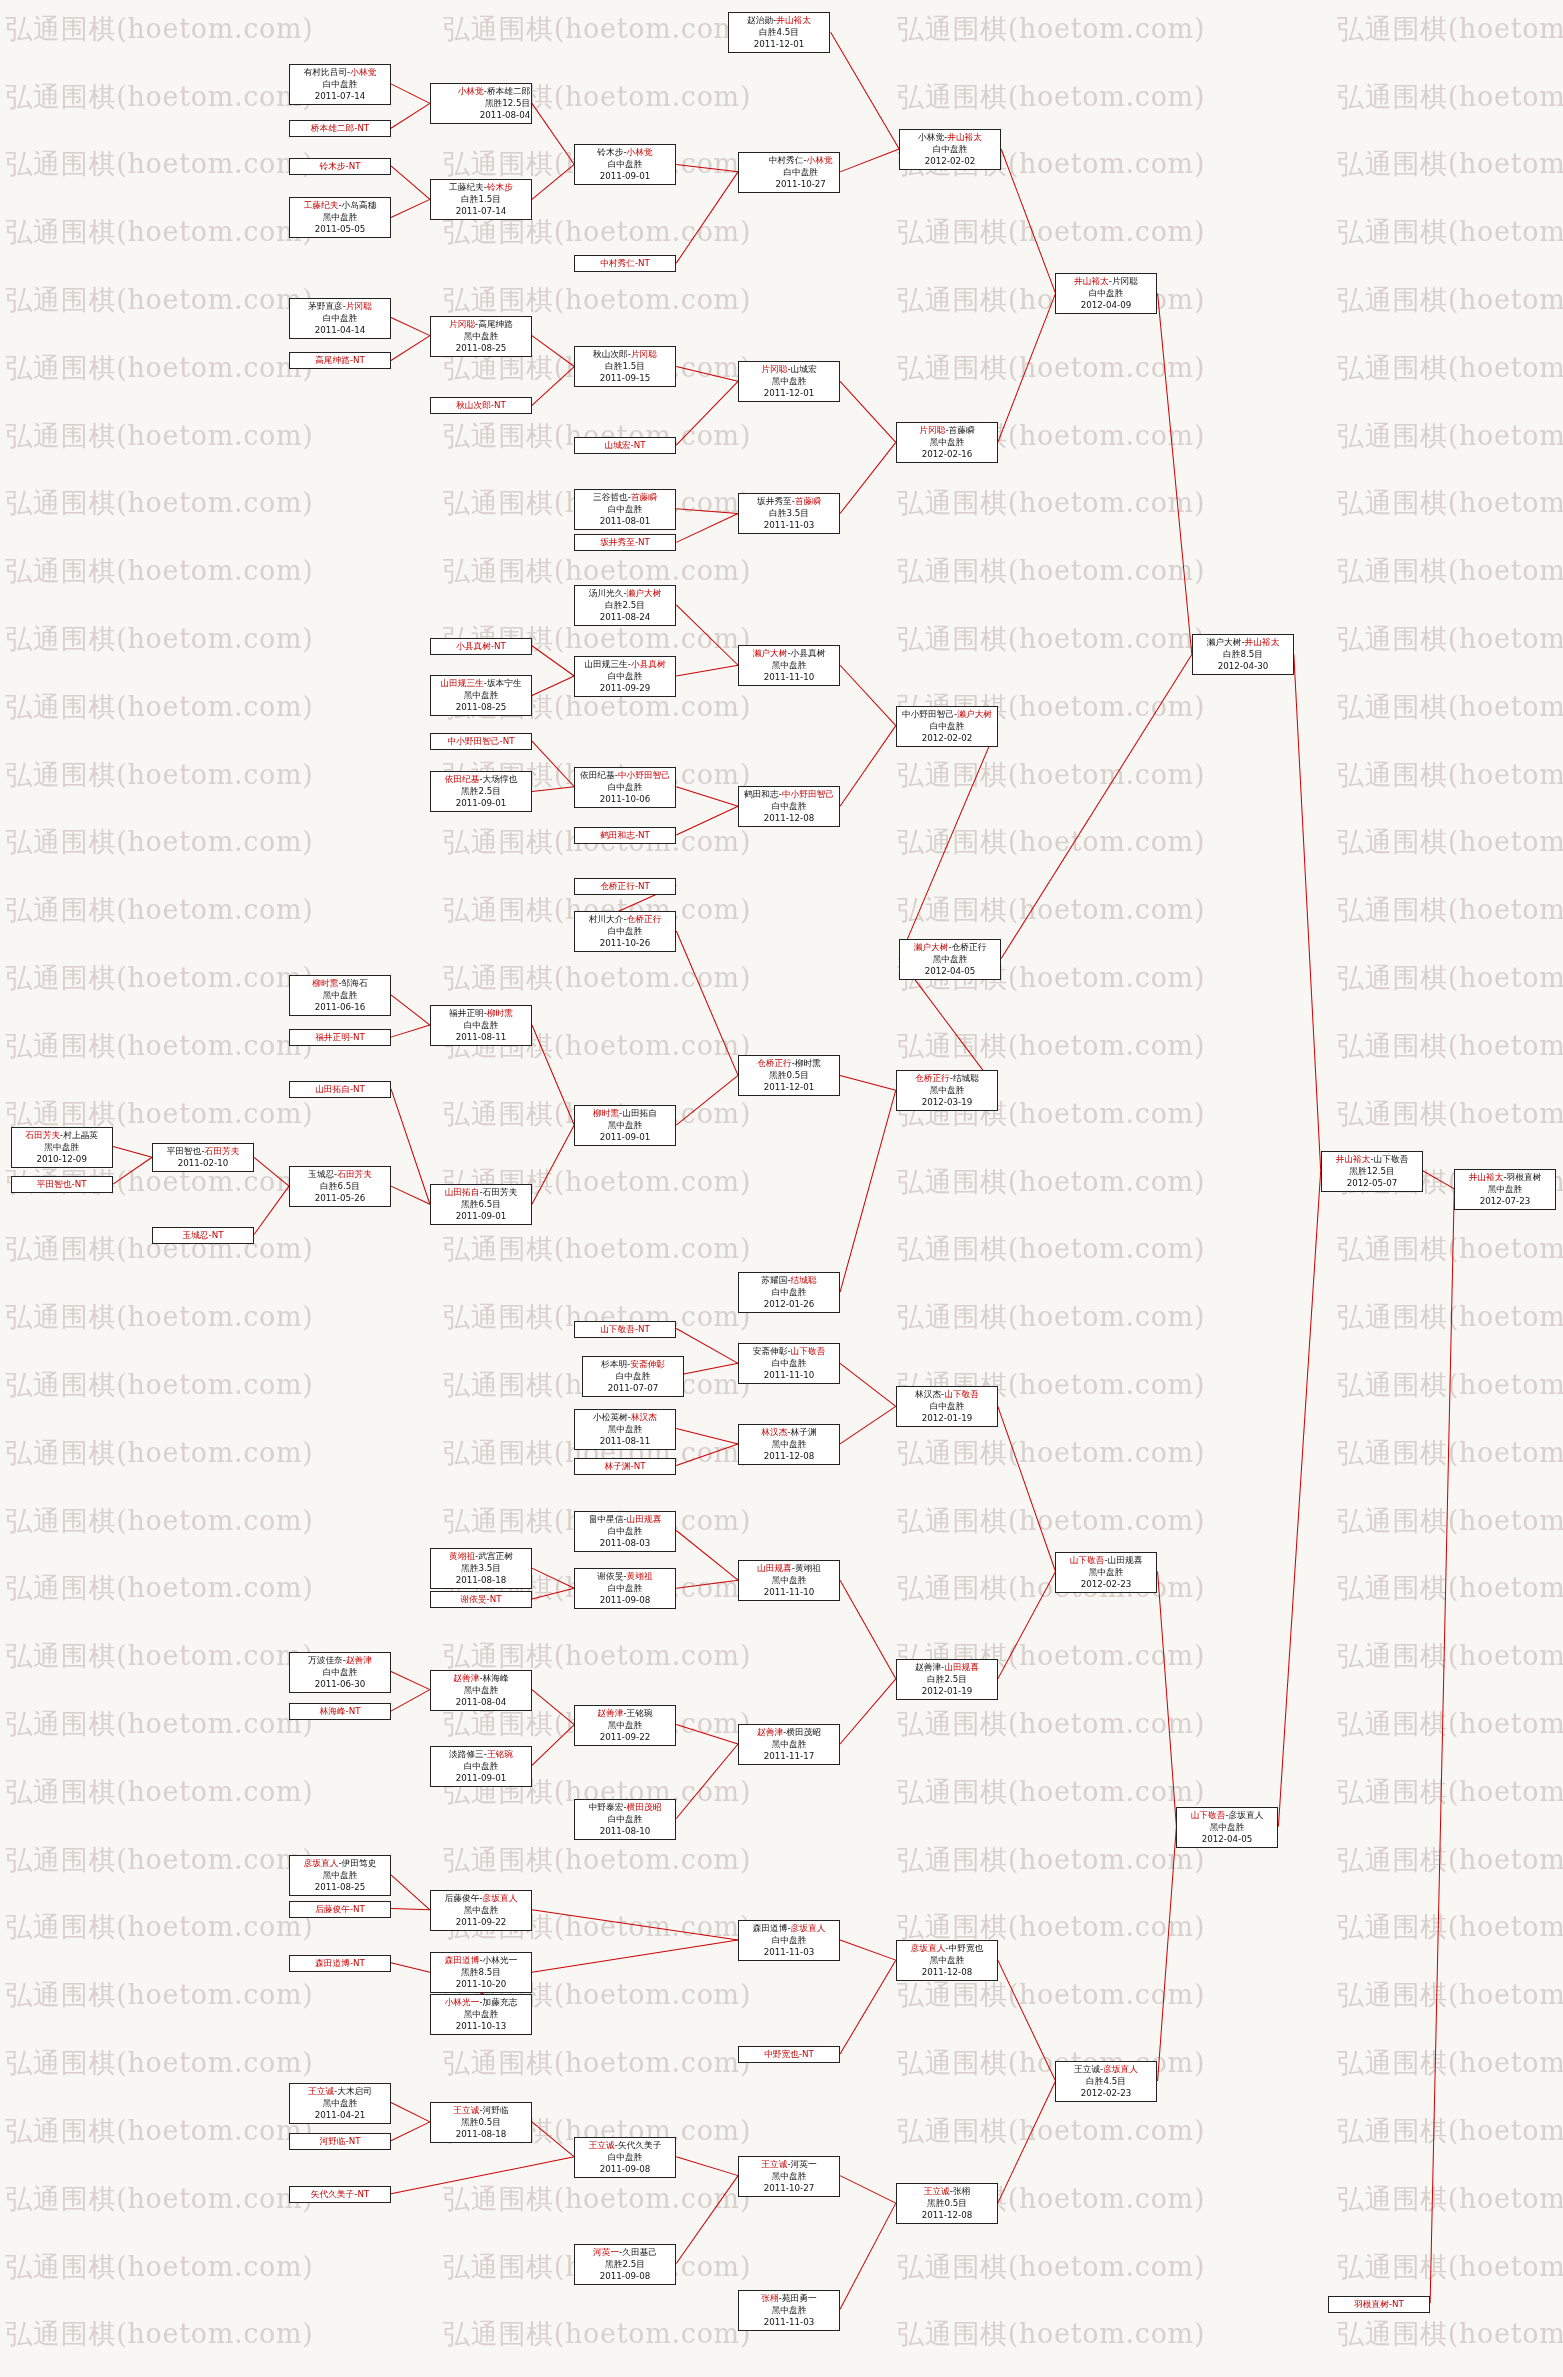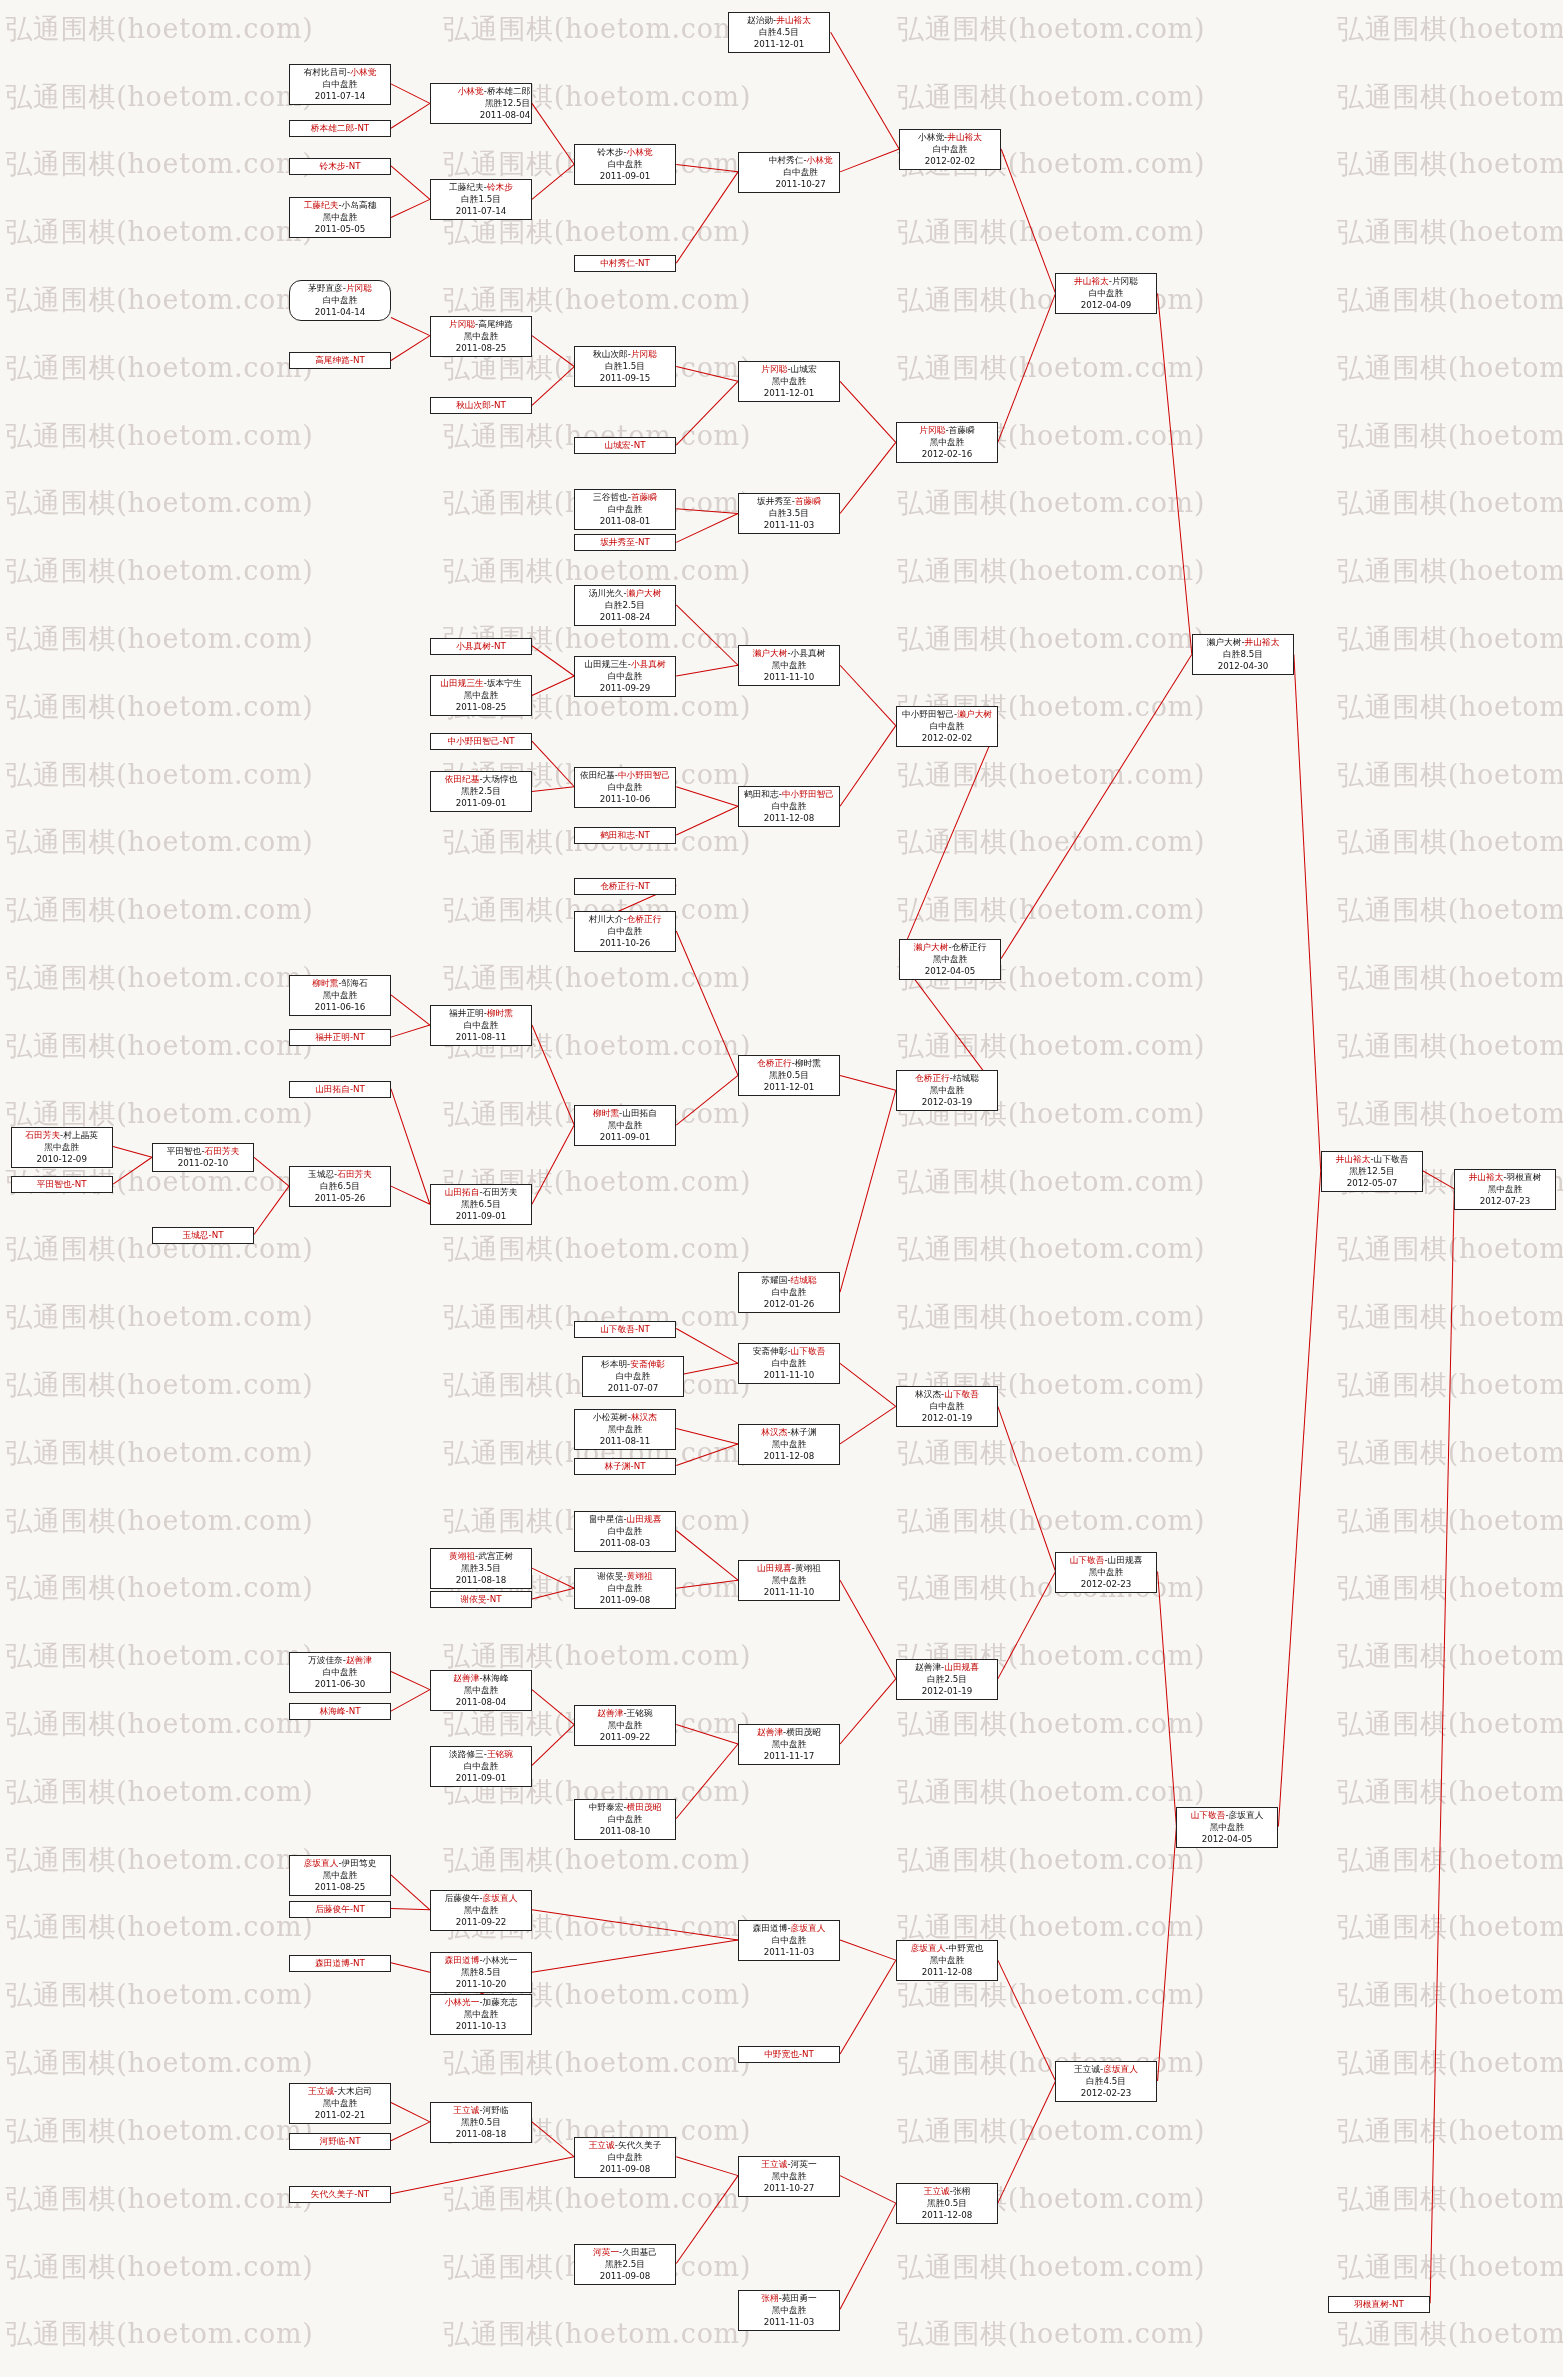--- a/index.html
+++ b/index.html
@@ -317,21 +317,21 @@
       <div class="date">2011-10-27</div>
     </div>
     <div class="box" style="left: 574px; top: 255px;">
       <div class="t r"><span class="r">中村秀仁</span>-<span class="r">NT</span></div>
     </div>
     <div class="box" style="left: 1055px; top: 273px;">
       <div class="t"><span class="r">井山裕太</span>-<span>片冈聪</span></div>
       <div class="res">白中盘胜</div>
       <div class="date">2012-04-09</div>
     </div>
-    <div class="box" style="left: 289px; top: 280px; border-radius: 12px;">
+    <div class="box" style="left: 289px; top: 298px;">
       <div class="t"><span>茅野直彦</span>-<span class="r">片冈聪</span></div>
       <div class="res">白中盘胜</div>
       <div class="date">2011-04-14</div>
     </div>
     <div class="box" style="left: 430px; top: 316px;">
       <div class="t"><span class="r">片冈聪</span>-<span>高尾绅路</span></div>
       <div class="res">黑中盘胜</div>
       <div class="date">2011-08-25</div>
     </div>
     <div class="box" style="left: 289px; top: 352px;">
@@ -651,21 +651,21 @@
       <div class="date">2011-12-08</div>
     </div>
     <div class="box" style="left: 1055px; top: 2061px;">
       <div class="t"><span>王立诚</span>-<span class="r">彦坂直人</span></div>
       <div class="res">白胜4.5目</div>
       <div class="date">2012-02-23</div>
     </div>
     <div class="box" style="left: 289px; top: 2083px;">
       <div class="t"><span class="r">王立诚</span>-<span>大木启司</span></div>
       <div class="res">黑中盘胜</div>
-      <div class="date">2011-02-21</div>
+      <div class="date">2011-04-21</div>
     </div>
     <div class="box" style="left: 430px; top: 2102px;">
       <div class="t"><span class="r">王立诚</span>-<span>河野临</span></div>
       <div class="res">黑胜0.5目</div>
       <div class="date">2011-08-18</div>
     </div>
     <div class="box" style="left: 289px; top: 2133px;">
       <div class="t r"><span class="r">河野临</span>-<span class="r">NT</span></div>
     </div>
     <div class="box" style="left: 574px; top: 2137px;">

